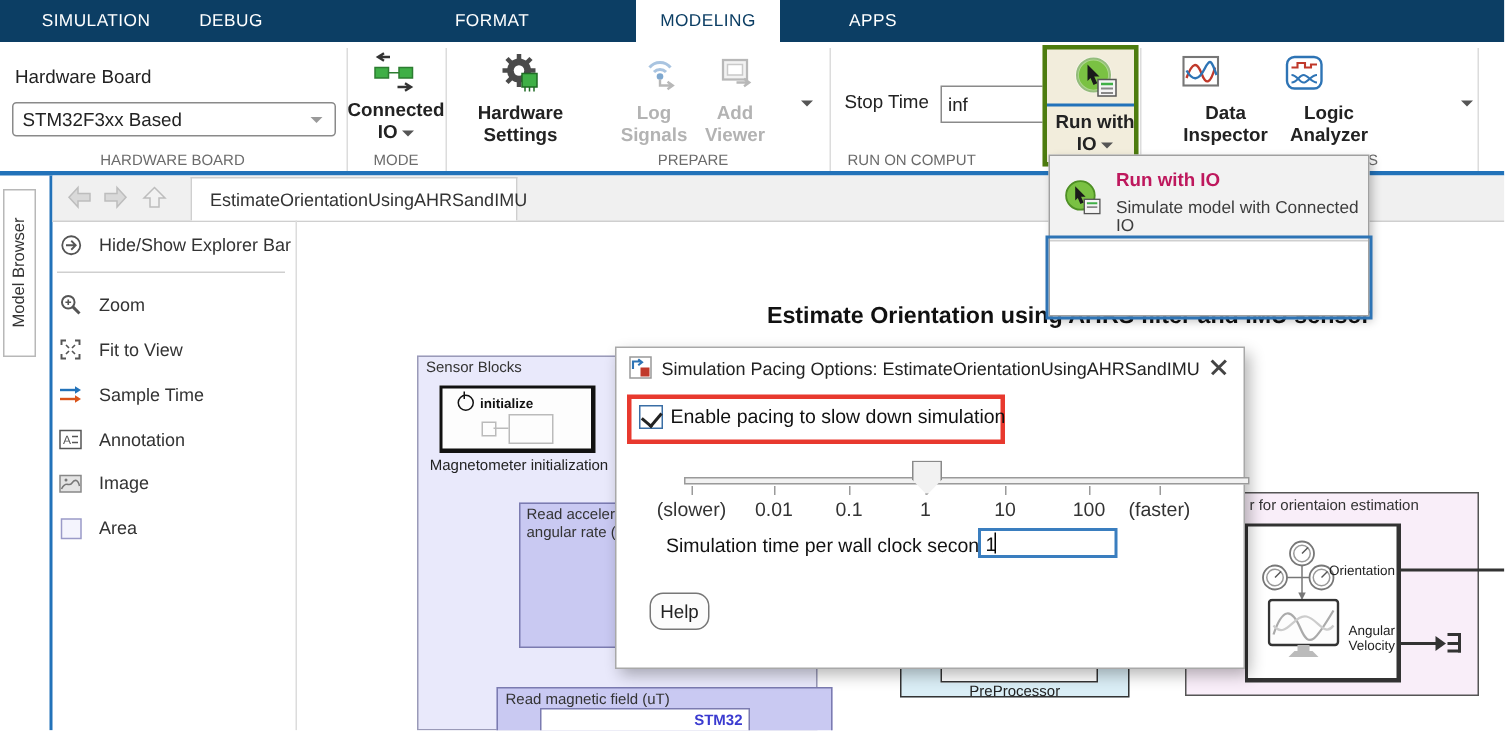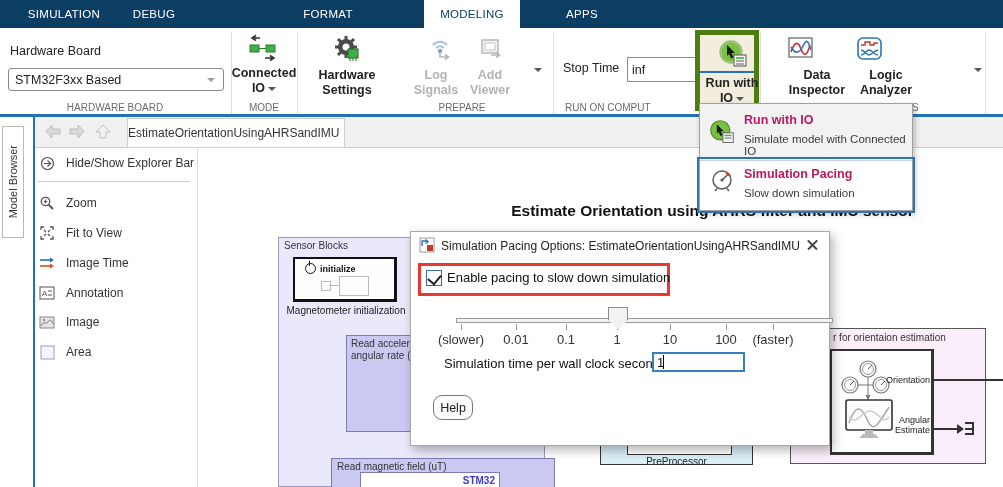--- a/index.html
+++ b/index.html
@@ -19,21 +19,21 @@
   .rbtn-label.disabled{color:#b3b3b3;}
   .tri{display:inline-block;width:0;height:0;border-left:4px solid transparent;border-right:4px solid transparent;border-top:4px solid #555;vertical-align:middle;margin-left:3px;}
   .tri.gray{border-top-color:#9a9a9a;}
   #blue-line{left:0;top:114px;width:1003px;height:3px;background:#2272b9;}
   .fieldbox{border:1px solid #8a8a8a;background:#fff;font-size:12.5px;color:#222;}
   
   #vline{left:33px;top:117px;width:2px;height:370px;background:#2272b9;}
   #mb-tab{left:2px;top:126px;width:20px;height:110px;background:#fff;border:1px solid #b8b8b8;display:flex;align-items:center;justify-content:center;}
   #mb-tab span{writing-mode:vertical-rl;transform:rotate(180deg);font-size:11px;color:#333;}
   #tabstrip{left:35px;top:117px;width:968px;height:30px;background:#f0f0f0;border-bottom:1px solid #cfcfcf;}
-  #model-tab{left:127px;top:118px;width:218px;height:29px;background:#fff;border:1px solid #cfcfcf;border-bottom:none;display:flex;align-items:center;padding-left:0;font-size:12px;color:#333;box-sizing:border-box;}
+  #model-tab{left:127px;top:118px;width:218px;height:29px;background:#fff;border:1px solid #cfcfcf;border-bottom:none;display:flex;align-items:center;padding-left:12px;font-size:12px;color:#333;box-sizing:border-box;}
   #explorer-border{left:197px;top:147px;width:1px;height:340px;background:#dcdcdc;}
   .exp-item{position:absolute;left:38px;height:22px;display:flex;align-items:center;gap:10px;font-size:12px;color:#333;}
   .exp-item .eicon{width:18px;height:18px;display:flex;align-items:center;justify-content:center;}
   #exp-sep{left:38px;top:181px;width:152px;height:1px;background:#cfcfcf;}
   
   #cv-title{left:490px;top:202px;width:445px;text-align:center;font-size:15.5px;font-weight:bold;color:#111;}
   .area-box{box-sizing:border-box;}
   #sensor-area{left:278px;top:237px;width:267px;height:250px;background:#e9e9fb;border:1px solid #9a9ab8;}
   #sensor-label{left:284px;top:240px;font-size:10px;color:#333;}
   #magneto{left:293px;top:257px;width:104px;height:45px;background:#fdfdfd;border:2px solid #111;border-right-width:3px;border-bottom-width:3px;box-sizing:border-box;}
@@ -72,21 +72,21 @@
   #cb-label{position:absolute;left:36px;top:38px;font-size:13px;color:#111;}
   #track{position:absolute;left:45px;top:86px;width:375px;height:3px;background:#f2f2f2;border:1px solid #9a9a9a;}
   .tick{position:absolute;top:92px;width:1px;height:6px;background:#9a9a9a;}
   #thumb{position:absolute;left:197px;top:75px;width:20px;height:23px;background:#f2f2f2;border:1px solid #8a8a8a;box-sizing:border-box;clip-path:polygon(0 0,100% 0,100% 55%,50% 100%,0 55%);}
   .slbl{position:absolute;top:100px;width:70px;text-align:center;font-size:13px;color:#333;}
   #time-label{position:absolute;left:33px;top:124px;font-size:13px;color:#111;}
   #time-input{position:absolute;left:241px;top:120px;width:93px;height:20px;border:2px solid #3a7ebf;background:#fff;font-size:13px;color:#111;padding:0 0 0 3px;box-sizing:border-box;font-family:"Liberation Sans",sans-serif;}
   #caret{position:absolute;left:252px;top:123px;width:1px;height:14px;background:#000;}
   #help-btn{position:absolute;left:22px;top:163px;width:38px;height:23px;border:1px solid #777;border-radius:9px;background:#fcfcfc;font-size:12.5px;color:#222;display:flex;align-items:center;justify-content:center;}
   
-  #run-btn{left:695px;top:30px;width:64px;height:81px;background:#f2eddc;border:5px solid #4d7c0f;box-sizing:border-box;}
+  #run-btn{left:695px;top:30px;width:64px;height:81px;background:#f2eddc;border:3px solid #4d7c0f;box-sizing:border-box;}
   #run-accent{position:absolute;left:0;top:36px;width:100%;height:2px;background:#2272b9;}
   .navsvg{display:block;}
 </style>
 </head>
 <body>
 
 <div id="app">
 
   <div id="tabbar" class="abs">
     <div class="ttab" style="left:14px;width:100px;">SIMULATION</div>
@@ -278,21 +278,21 @@
 
   <div class="exp-item" style="top:252px;">
     <span class="eicon">
       <svg width="18" height="14" viewBox="0 0 18 14">
         <line x1="2" y1="4" x2="12" y2="4" stroke="#2272b9" stroke-width="1.6"></line>
           <path d="M12 1.5 L16 4 L12 6.5 Z" fill="#2272b9"></path>
         <line x1="2" y1="10" x2="12" y2="10" stroke="#d95319" stroke-width="1.6"></line>
           <path d="M12 7.5 L16 10 L12 12.5 Z" fill="#d95319"></path>
       </svg>
     </span>
-    <span>Image Time</span>
+    <span>Sample Time</span>
   </div>
 
   <div class="exp-item" style="top:282px;">
     <span class="eicon">
       <svg width="16" height="14" viewBox="0 0 16 14">
           <rect x="1" y="1" width="14" height="12" fill="#fff" stroke="#555"></rect>
           <text x="3" y="10" font-size="8" fill="#555" font-family="Liberation Sans,sans-serif">A</text>
           <line x1="9" y1="5" x2="13" y2="5" stroke="#555"></line>
           <line x1="9" y1="9" x2="13" y2="9" stroke="#555"></line>
         </svg>
@@ -377,21 +377,21 @@
     <div style="position:absolute;left:13px;top:48px;">
       <svg width="50" height="42" viewBox="0 0 50 42">
         <rect x="1" y="1" width="46" height="30" rx="2" fill="#fdfdfd" stroke="#333" stroke-width="1.6"></rect>
         <path d="M4 24 C10 6 16 6 22 20 S32 28 44 8" stroke="#aaa" stroke-width="1.5" fill="none"></path>
         <path d="M4 18 C12 28 18 10 26 12 S38 26 44 18" stroke="#ccc" stroke-width="1.5" fill="none"></path>
         <rect x="20" y="31" width="8" height="4" fill="#bbb"></rect>
         <path d="M14 39 L34 39 L30 35 L18 35 Z" fill="#bbb"></path>
       </svg>
     </div>
     <div class="portlbl" style="left:42px;top:24px;width:56px;">Orientation</div>
-    <div class="portlbl" style="left:60px;top:64px;width:38px;line-height:10px;">Angular Estimate</div>
+    <div class="portlbl" style="left:60px;top:64px;width:38px;line-height:10px;">Angular Velocity</div>
   </div>
   <div id="line-orient" class="abs"></div>
   <div id="line-ang" class="abs"></div>
   <div id="ang-arrow" class="abs"></div>
   <div id="terminator" class="abs">
       <div></div>
     </div>
 
   <div id="dialog" class="abs">
     <div style="position:absolute;left:8px;top:5px;">
@@ -448,30 +448,16 @@
           <path d="M9 6 L17 14 L13.5 14 L15.5 18.5 L13 19.6 L11 15 L9 17 Z" fill="#1a1a1a"></path>
           <rect x="16" y="16" width="12" height="11" fill="#f5f5f5" stroke="#555"></rect>
           <line x1="18" y1="19" x2="26" y2="19" stroke="#3faf46" stroke-width="1.6"></line>
           <line x1="18" y1="22" x2="26" y2="22" stroke="#888" stroke-width="1.4"></line>
         </svg>
       </div>
       <div class="mi-title" style="top:9px;">Run with IO</div>
       <div class="mi-sub" style="top:29px;">Simulate model with Connected IO</div>
     </div>
     <div id="menu-sep"></div>
-    <div style="position:absolute;left:0;top:57px;width:100%;height:50px;">
-      <div style="position:absolute;left:10px;top:8px;">
-        <svg width="24" height="24" viewBox="0 0 24 24">
-          <circle cx="12" cy="11" r="9" fill="#fff" stroke="#555" stroke-width="1.4"></circle>
-          <line x1="12" y1="11" x2="18" y2="5.5" stroke="#555" stroke-width="1.6"></line>
-          <path d="M16 3.5 A9.5 9.5 0 0 1 20 7" stroke="#c0392b" stroke-width="2" fill="none"></path>
-          <circle cx="12" cy="11" r="1.5" fill="#555"></circle>
-          <line x1="7" y1="19.5" x2="5" y2="22" stroke="#555" stroke-width="1.4"></line>
-          <line x1="17" y1="19.5" x2="19" y2="22" stroke="#555" stroke-width="1.4"></line>
-        </svg>
-      </div>
-      <div class="mi-title" style="top:6px;">Simulation Pacing</div>
-      <div class="mi-sub" style="top:26px;">Slow down simulation</div>
-    </div>
   </div>
   <div id="blue-annot" class="abs"></div>
 
 </div>
 
 </body></html>

